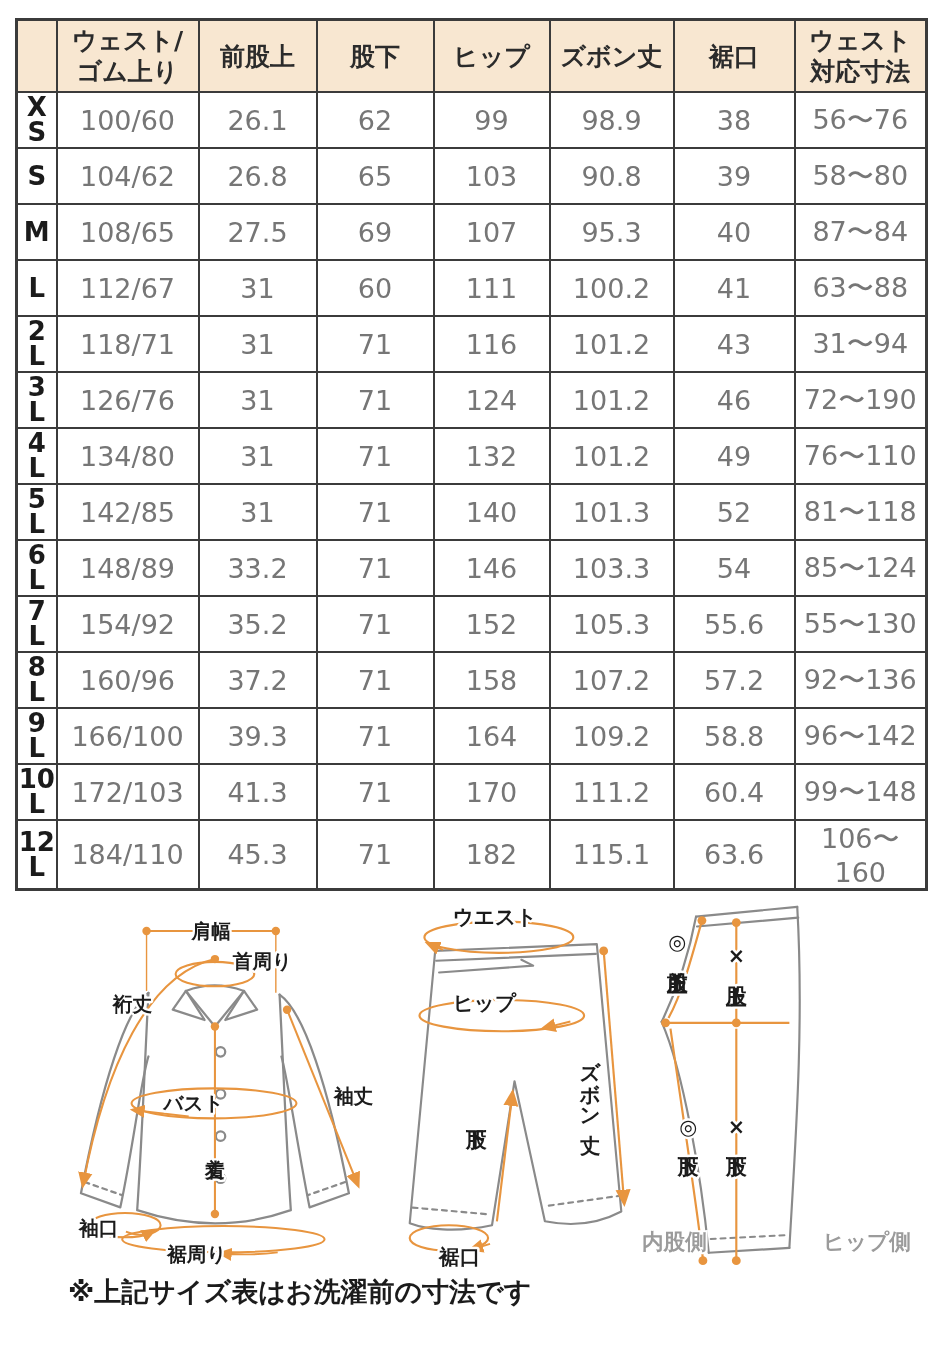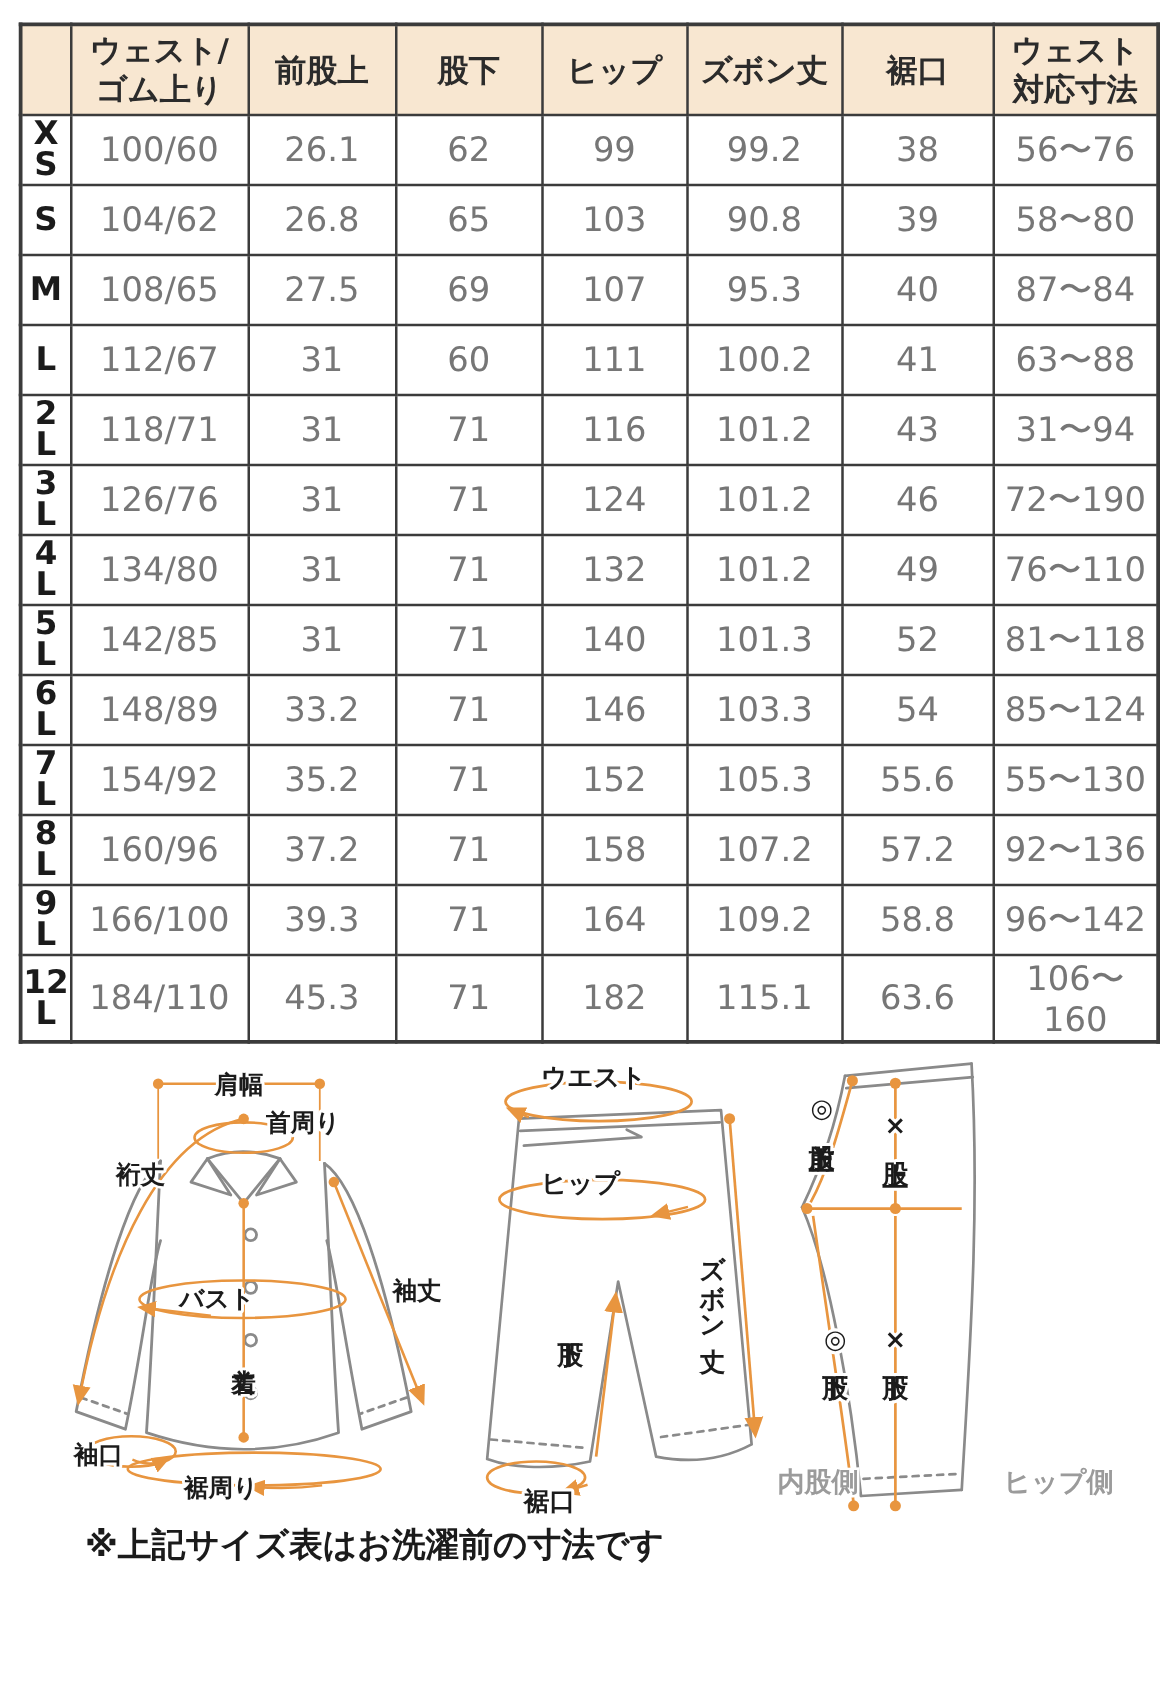--- a/index.html
+++ b/index.html
@@ -20,21 +20,21 @@
     background:#F8E7D1; color:#2b2b2b; font-size:25px; font-weight:bold;
     height:70px; white-space:pre-line; line-height:31px;
   }
   table.size-table tbody tr { height:56px; }
   table.size-table tbody th {
     color:#1b1b1b; font-size:26px; font-weight:bold;
     white-space:pre-line; line-height:25px;
   }
   table.size-table tbody td { color:#767676; font-size:27px; }
   .diagrams {
-    display:flex; align-items:center; padding-left:16px; margin-top:8px; gap:4px;
+    display:flex; align-items:flex-end; padding-left:36px; margin-top:8px; gap:4px;
   }
   .svg-label {
     font-size:21px; font-weight:bold; fill:#1b1b1b;
     paint-order:stroke; stroke:#ffffff; stroke-width:5px; stroke-linejoin:round;
     font-family:"DejaVu Sans","Liberation Sans",sans-serif;
   }
   .v { writing-mode:vertical-rl; text-orientation:upright; letter-spacing:1px; }
   .side-label {
     font-size:22px; font-weight:bold; fill:#9b9b9b;
     paint-order:stroke; stroke:#ffffff; stroke-width:4px;
@@ -72,21 +72,21 @@
         </tr>
     </thead>
     <tbody>
         <tr>
           <th>X
 S</th>
           <td>100/60</td>
           <td>26.1</td>
           <td>62</td>
           <td>99</td>
-          <td>99.2</td>
+          <td>98.9</td>
           <td>38</td>
           <td>56〜76</td>
         </tr>
         <tr>
           <th>S</th>
           <td>104/62</td>
           <td>26.8</td>
           <td>65</td>
           <td>103</td>
           <td>90.8</td>
@@ -193,20 +193,31 @@
         <tr>
           <th>9
 L</th>
           <td>166/100</td>
           <td>39.3</td>
           <td>71</td>
           <td>164</td>
           <td>109.2</td>
           <td>58.8</td>
           <td>96〜142</td>
+        </tr>
+        <tr>
+          <th>10
+L</th>
+          <td>172/103</td>
+          <td>41.3</td>
+          <td>71</td>
+          <td>170</td>
+          <td>111.2</td>
+          <td>60.4</td>
+          <td>99〜148</td>
         </tr>
         <tr>
           <th>12
 L</th>
           <td>184/110</td>
           <td>45.3</td>
           <td>71</td>
           <td>182</td>
           <td>115.1</td>
           <td>63.6</td>

